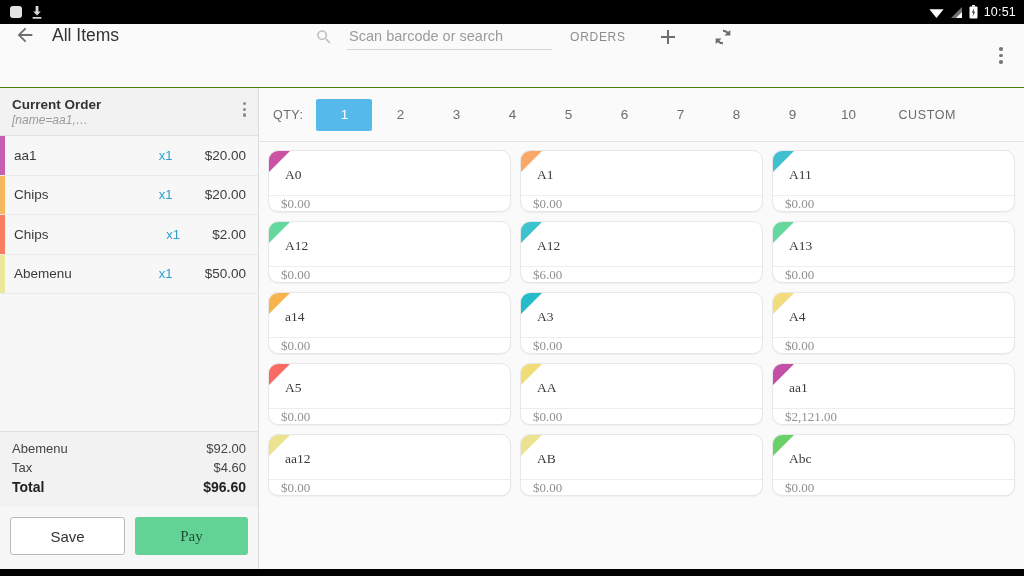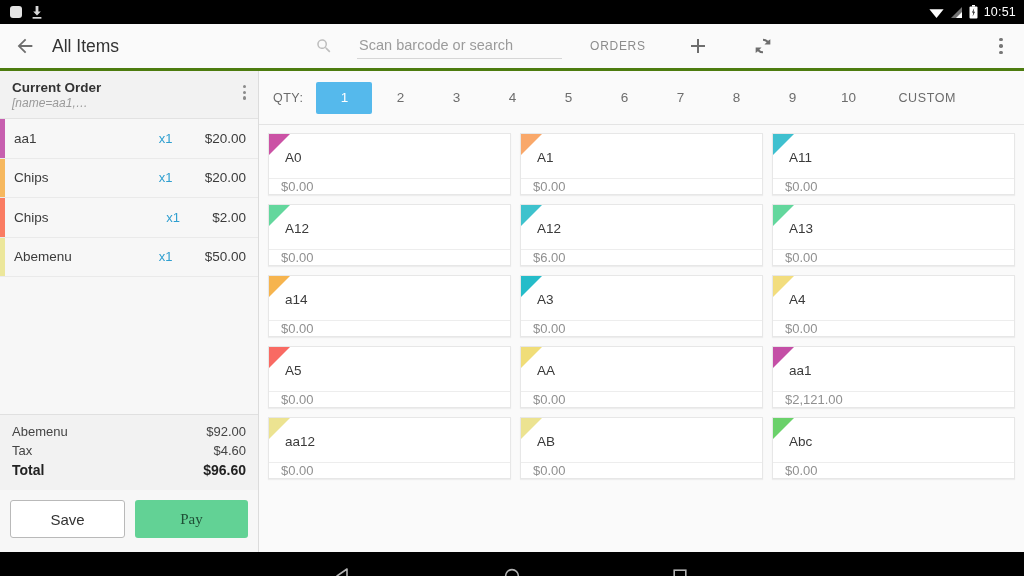--- a/index.html
+++ b/index.html
@@ -18,30 +18,30 @@
     padding: 0 8px 0 10px;
   }
   .sb-left { display: flex; align-items: center; gap: 9px; }
   .sb-dot { width: 12px; height: 12px; border-radius: 3px; background: #e3e3e3; }
   .sb-right { display: flex; align-items: center; gap: 6px; }
   .sb-time { font-size: 12.5px; color: #fff; letter-spacing: .2px; }
   .sb-ico { display: block; }
 
   
   .appbar {
-    height: 47px; background: #fafafa;
-    display: flex; align-items: center;
-    border-bottom: 3px solid #4d7c0f;
+    height: 64px; background: #fafafa;
+    display: flex; align-items: flex-start;
+    border-bottom: 1px solid #4d7c0f;
     position: relative;
   }
   .appbar-left { display: flex; align-items: center; padding-left: 14px; gap: 16px; }
   .back-arrow { width: 22px; height: 22px; cursor: pointer; }
   .app-title { font-size: 17.5px; color: #333; font-weight: 400; }
 
-  .appbar-center { display: flex; align-items: center; margin-left: 196px; gap: 24px; }
+  .appbar-center { display: flex; align-items: center; margin-left: 196px; gap: 14px; }
   .search-ico { width: 18px; height: 18px; opacity: .55; }
   .search-wrap { position: relative; }
   .search-input {
     border: none; outline: none; background: transparent;
     border-bottom: 1px solid #d6d6d6;
     width: 205px; padding: 4px 2px 5px 2px;
     font-size: 14.5px; color: #444;
     font-family: "Liberation Sans", sans-serif;
   }
   .search-input::placeholder { color: #9b9b9b; }
@@ -121,22 +121,22 @@
     font-size: 13.5px; color: #6d6d6d; cursor: pointer; border-radius: 2px;
   }
   .qty-chip.sel { color: #fff; }
   .qty-custom {
     margin-left: 22px; font-size: 12.5px; color: #6b6b6b; letter-spacing: .6px; cursor: pointer;
   }
 
   .grid { flex: 1; padding: 8px 9px 0 9px; overflow: hidden; }
   .grid-row { display: flex; gap: 9px; margin-bottom: 9px; }
   .card {
-    flex: 1; background: #fff; border: 1px solid #e7e7e7; border-radius: 0;
-    overflow: hidden; cursor: pointer; box-shadow: 0 1px 1px rgba(0,0,0,.05);
+    flex: 1; background: #fff; border: 1px solid #e7e7e7; border-radius: 10px;
+    overflow: hidden; cursor: pointer; box-shadow: 0 1px 1px rgba(0,0,0,.05); font-family: Liberation Serif, serif;
   }
   .card-top { height: 44px; position: relative; padding: 14px 0 0 16px; }
   .card-corner {
     position: absolute; left: 0; top: 0; width: 0; height: 0;
     border-style: solid; border-width: 21px 21px 0 0;
     border-color: transparent transparent transparent transparent;
   }
   .card-name { font-size: 13.5px; color: #3a3a3a; position: relative; }
   .card-price {
     height: 16px; border-top: 1px solid #ededed; display: flex; align-items: center;

